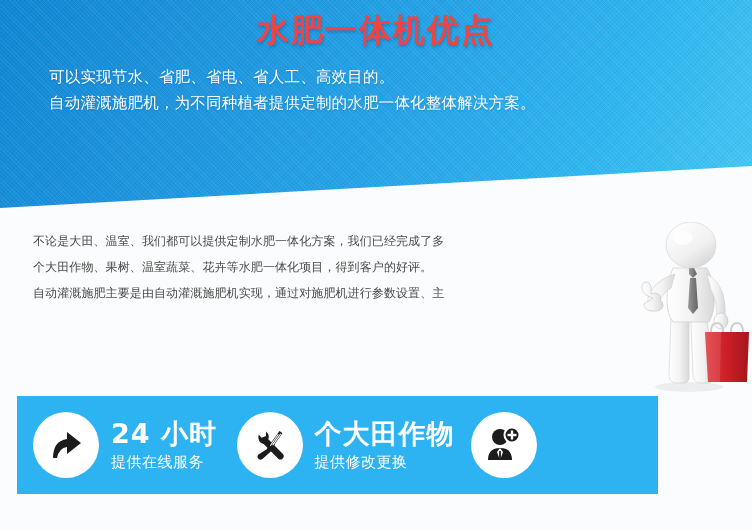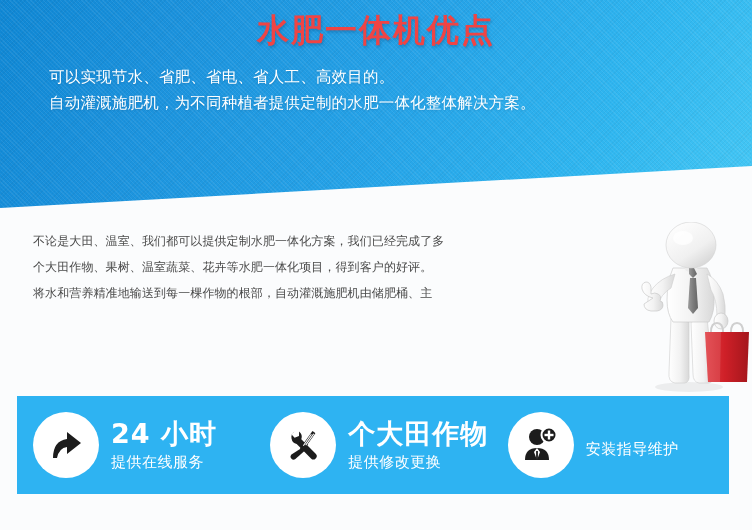--- a/index.html
+++ b/index.html
@@ -82,21 +82,21 @@
     top: 222px;
     width: 121px;
     height: 170px;
   }
 
   
   .badges {
     position: absolute;
     left: 17px;
     top: 396px;
-    width: 712px;
+    width: 641px;
     height: 98px;
     display: flex;
     gap: 0;
   }
   .badge {
     flex: 1 1 0;
     background: #2eb3f2;
     display: flex;
     align-items: center;
     padding-left: 16px;
@@ -140,21 +140,21 @@
   <div class="hero-title">水肥一体机优点</div>
 
   <div class="hero-lines">
     <div class="ln">可以实现节水、省肥、省电、省人工、高效目的。</div>
     <div class="ln">自动灌溉施肥机，为不同种植者提供定制的水肥一体化整体解决方案。</div>
   </div>
 
   <div class="body-block">
     <div class="ln">不论是大田、温室、我们都可以提供定制水肥一体化方案，我们已经完成了多</div>
     <div class="ln">个大田作物、果树、温室蔬菜、花卉等水肥一体化项目，得到客户的好评。</div>
-    <div class="ln">将水和营养精准地输送到每一棵作物的根部，自动灌溉施肥机由储肥桶、主</div>
+    <div class="ln">自动灌溉施肥主要是由自动灌溉施肥机实现，通过对施肥机进行参数设置、主</div>
   </div>
 
   <div class="figure">
     <svg width="121" height="170" viewBox="0 0 121 170">
       <defs>
         <linearGradient id="bodyG" x1="0" y1="0" x2="1" y2="0">
           <stop offset="0%" stop-color="#ffffff"></stop>
           <stop offset="55%" stop-color="#f2f2f2"></stop>
           <stop offset="100%" stop-color="#d8d8d8"></stop>
         </linearGradient>
@@ -246,18 +246,17 @@
             <path d="M5 36 Q5 24 17 24 Q29 24 29 36 Z"></path>
             <circle cx="29" cy="11" r="7.5" fill="#1c1c1c" stroke="#ffffff" stroke-width="2"></circle>
             <rect x="27.8" y="6.5" width="2.4" height="9" fill="#ffffff"></rect>
             <rect x="24.5" y="9.8" width="9" height="2.4" fill="#ffffff"></rect>
           </g>
           <path d="M17 24 L14 28 L17 36 L20 28 Z" fill="#ffffff"></path>
           <rect x="16.1" y="27" width="1.8" height="9" fill="#1c1c1c"></rect>
         </svg>
       </div>
       <div class="badge-text">
-        <div class="badge-sub">安装指导维护</div>
       </div>
     </div>
 
   </div>
 </div>
 
 </body></html>

